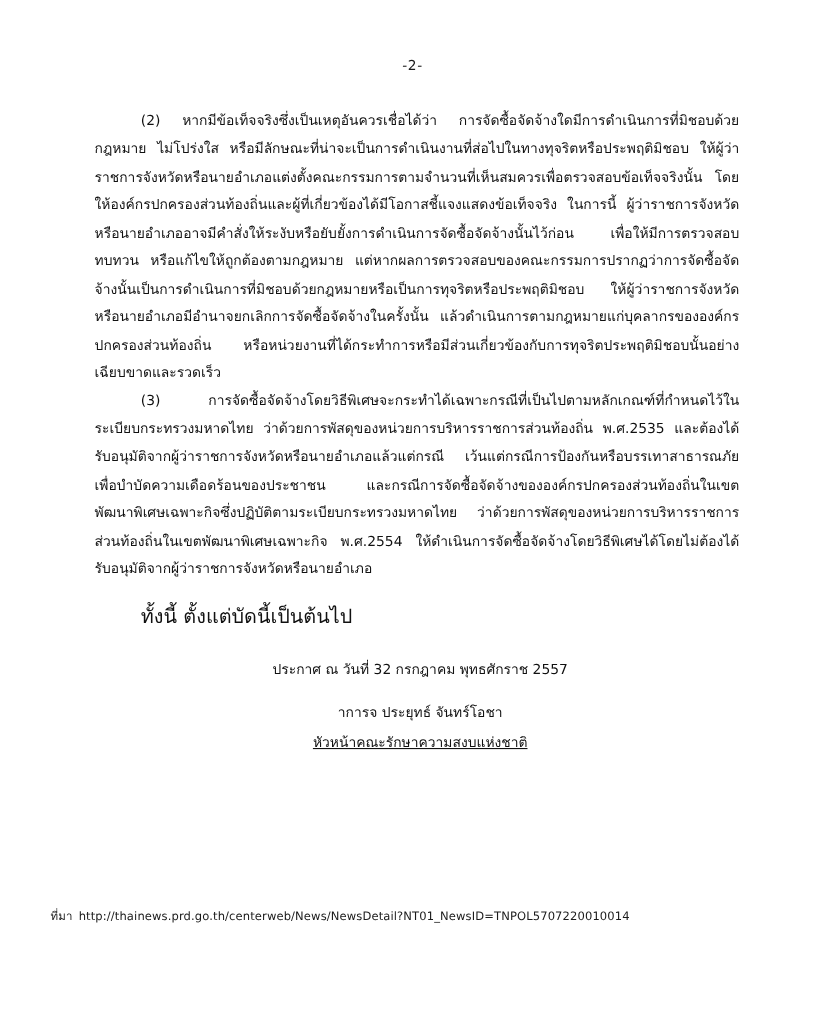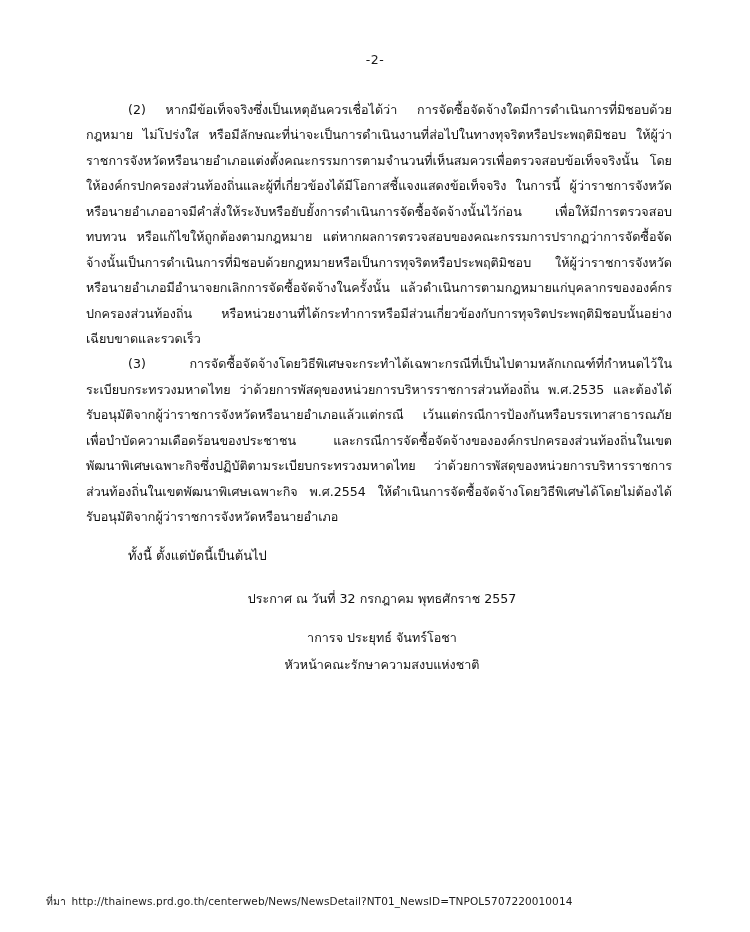--- a/index.html
+++ b/index.html
@@ -39,21 +39,21 @@
     text-align: justify;
     text-justify: inter-word;
     color: #111111;
     word-spacing: 0.5px;
   }
   p.para.indent {
     text-indent: 42px;
   }
   .closing {
     margin: 14px 0 0 0;
-    font-size: 13px;
+    font-size: 18px;
     line-height: 2.02;
     text-indent: 42px;
     color: #111111;
   }
   .signature-block {
     margin-top: 16px;
     text-align: center;
     font-size: 12.6px;
     line-height: 2.0;
     color: #111111;
@@ -61,25 +61,26 @@
   .signature-block .announce {
     margin-bottom: 14px;
     padding-left: 6px;
   }
   .signature-block .name {
     margin-bottom: 2px;
     padding-left: 6px;
   }
   .signature-block .position {
     padding-left: 6px;
+    text-decoration: underline;
   }
   .source {
     position: absolute;
     left: 46px;
-    top: 841px;
+    top: 772px;
     font-size: 10.5px;
     color: #1a1a1a;
     letter-spacing: 0.1px;
   }
   .source .src-label {
     margin-right: 2px;
   }
   .source .src-url {
     text-decoration: none;
     color: #1a1a1a;

